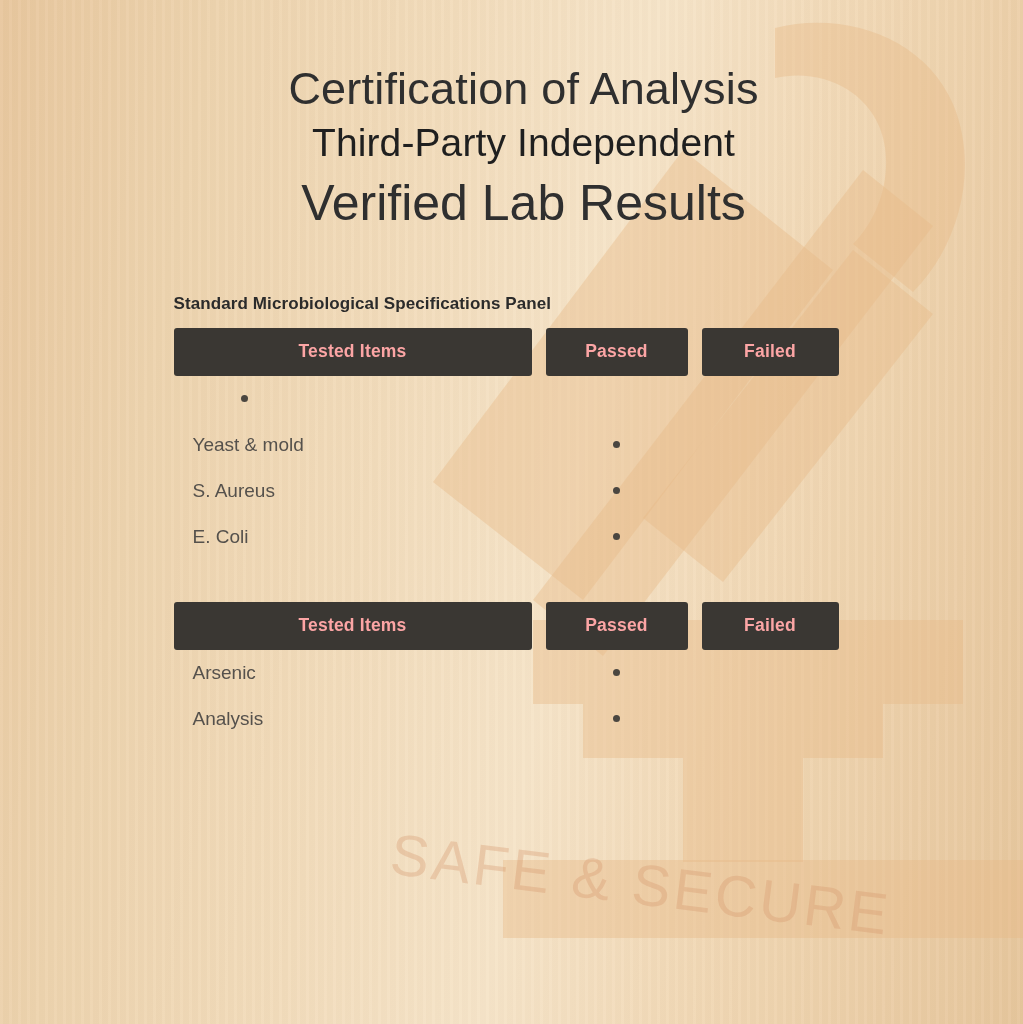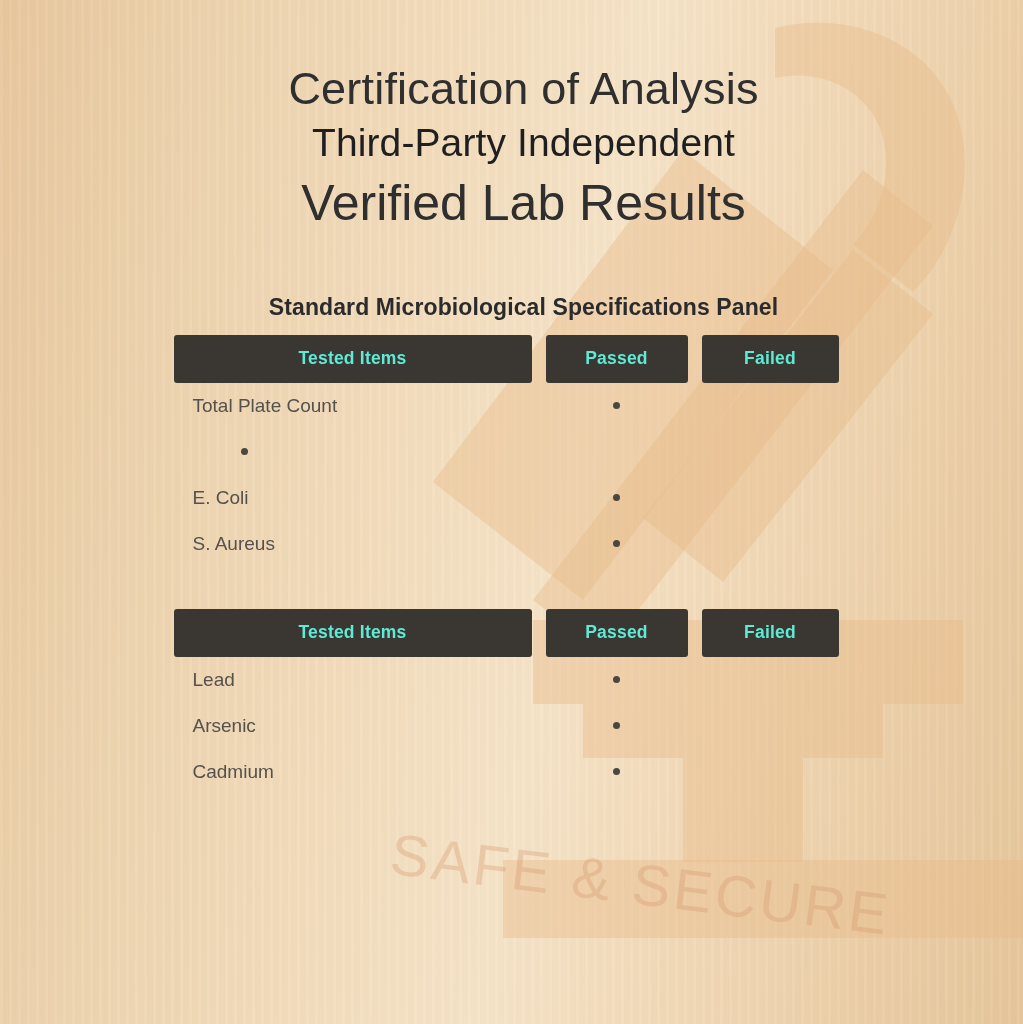--- a/index.html
+++ b/index.html
@@ -104,36 +104,36 @@
   }
 
   .panel {
     width: 700px;
     margin: 0 auto;
   }
   .panel-1 { margin-top: 56px; }
   .panel-2 { margin-top: 42px; }
 
   .panel-caption {
-    text-align: center;
-    font-size: 23px;
+    text-align: left;
+    font-size: 17px;
     font-weight: 700;
     color: #2b2b2b;
     margin-bottom: 14px;
     letter-spacing: 0.1px;
   }
 
   .header-row {
     display: flex;
     gap: 14px;
     align-items: stretch;
   }
   .hdr {
     background: #3a3733;
-    color: #5eead4;
+    color: #fca5a5;
     font-size: 17.5px;
     font-weight: 700;
     text-align: center;
     padding: 13px 0 14px 0;
     border-radius: 3px;
     letter-spacing: 0.2px;
   }
   .hdr-items { flex: 0 0 358px; }
   .hdr-passed { flex: 0 0 142px; }
   .hdr-failed { flex: 0 0 137px; }
@@ -208,86 +208,77 @@
       <div class="panel-caption">Standard Microbiological Specifications Panel</div>
 
       <div class="header-row">
         <div class="hdr hdr-items">Tested Items</div>
         <div class="hdr hdr-passed">Passed</div>
         <div class="hdr hdr-failed">Failed</div>
       </div>
 
       <div>
         <div class="row">
-          <div class="cell-item">Total Plate Count</div>
-          <div class="cell-mark">
-              <span class="dot"></span>
-            </div>
-          <div class="cell-mark failed-col">
-              <span class="dot hidden"></span>
-            </div>
-        </div>
-        <div class="row">
+          <div class="cell-mark">
+              <span class="dot"></span>
+            </div>
+          <div class="cell-mark failed-col">
+              <span class="dot hidden"></span>
+            </div>
+        </div>
+        <div class="row">
+          <div class="cell-item">Yeast &amp; mold</div>
+          <div class="cell-mark">
+              <span class="dot"></span>
+            </div>
+          <div class="cell-mark failed-col">
+              <span class="dot hidden"></span>
+            </div>
+        </div>
+        <div class="row">
+          <div class="cell-item">S. Aureus</div>
           <div class="cell-mark">
               <span class="dot"></span>
             </div>
           <div class="cell-mark failed-col">
               <span class="dot hidden"></span>
             </div>
         </div>
         <div class="row">
           <div class="cell-item">E. Coli</div>
-          <div class="cell-mark">
-              <span class="dot"></span>
-            </div>
-          <div class="cell-mark failed-col">
-              <span class="dot hidden"></span>
-            </div>
-        </div>
-        <div class="row">
-          <div class="cell-item">S. Aureus</div>
           <div class="cell-mark">
               <span class="dot"></span>
             </div>
           <div class="cell-mark failed-col">
               <span class="dot hidden"></span>
             </div>
         </div>
       </div>
     </div>
 
     <div class="panel panel-2">
 
       <div class="header-row">
         <div class="hdr hdr-items">Tested Items</div>
         <div class="hdr hdr-passed">Passed</div>
         <div class="hdr hdr-failed">Failed</div>
       </div>
 
       <div>
         <div class="row">
-          <div class="cell-item">Lead</div>
-          <div class="cell-mark">
-              <span class="dot"></span>
-            </div>
-          <div class="cell-mark failed-col">
-              <span class="dot hidden"></span>
-            </div>
-        </div>
-        <div class="row">
           <div class="cell-item">Arsenic</div>
           <div class="cell-mark">
               <span class="dot"></span>
             </div>
           <div class="cell-mark failed-col">
               <span class="dot hidden"></span>
             </div>
         </div>
         <div class="row">
-          <div class="cell-item">Cadmium</div>
+          <div class="cell-item">Analysis</div>
           <div class="cell-mark">
               <span class="dot"></span>
             </div>
           <div class="cell-mark failed-col">
               <span class="dot hidden"></span>
             </div>
         </div>
       </div>
     </div>
 

